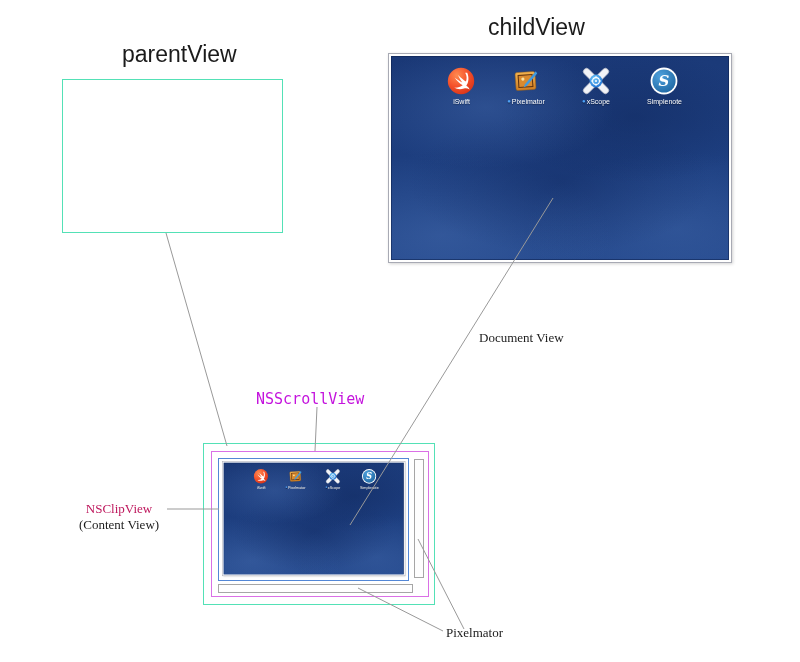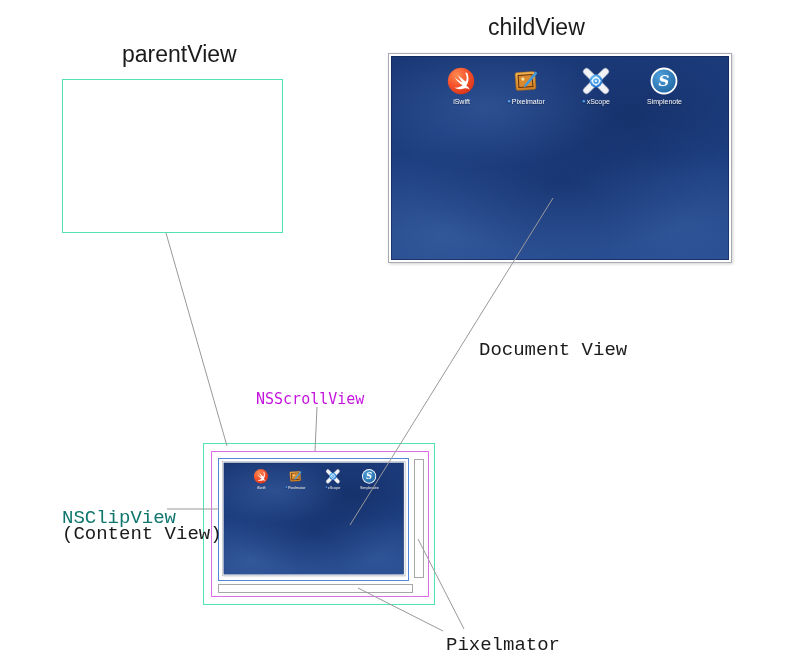--- a/index.html
+++ b/index.html
@@ -4,23 +4,23 @@
 <style>
   html,body{margin:0;padding:0;background:#fff;}
   .canvas{position:relative;width:800px;height:662px;background:#fff;overflow:hidden;
           font-family:"Liberation Sans",sans-serif;}
 
   
   .abs{position:absolute;box-sizing:border-box;}
 
   
   .heading{font-size:23px;color:#1b1b1b;z-index:20;white-space:nowrap;}
-  .mono{font-family:Liberation Mono, monospace;font-size:19px;color:#1b1b1b;z-index:20;white-space:nowrap;margin-top:9px;}
+  .mono{font-family:Liberation Serif, serif;font-size:13px;color:#1b1b1b;z-index:20;white-space:nowrap;}
   .lbl-scrollview{font-family:"DejaVu Sans Mono",monospace;font-size:15px;color:#c414dd;z-index:20;white-space:nowrap;}
-  .lbl-clipview{color:#0f766e;}
+  .lbl-clipview{color:#be185d;}
   .clip-label-block{width:114px;text-align:center;line-height:16px;}
 
   
   .parent-rect{left:62px;top:79px;width:221px;height:154px;border:1px solid #53e1b6;background:#fff;}
   .teal-rect{left:203px;top:443px;width:232px;height:162px;border:1px solid #53e1b6;}
   .magenta-rect{left:211px;top:451px;width:218px;height:146px;border:1px solid #da70e6;}
   .clip-rect{left:218px;top:458px;width:191px;height:123px;border:1px solid #5387d6;background:#fff;}
   .v-scroller{left:414px;top:459px;width:10px;height:119px;border:1px solid #a6a6a6;background:#fefefe;}
   .h-scroller{left:218px;top:584px;width:195px;height:9px;border:1px solid #a6a6a6;background:#fefefe;}
 

